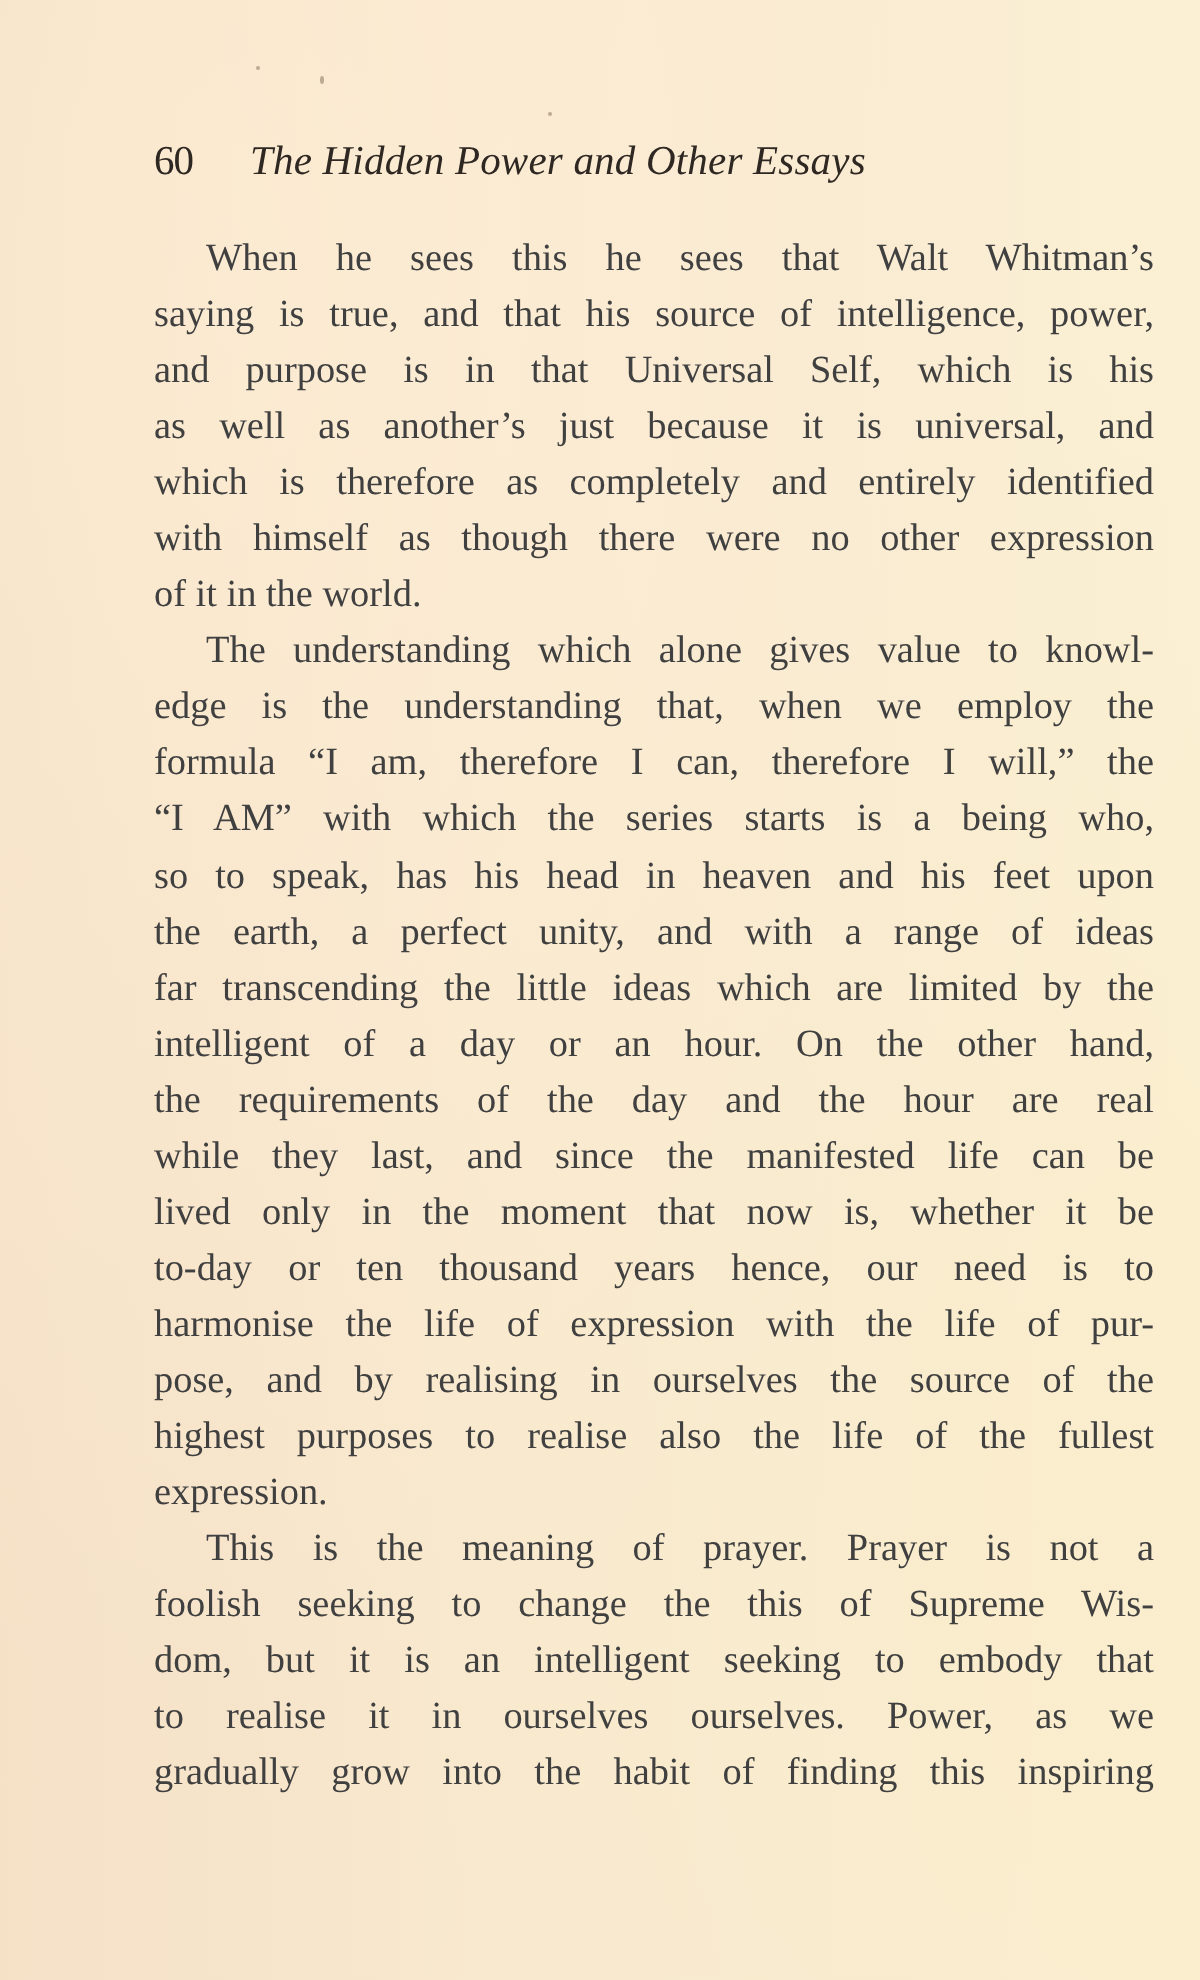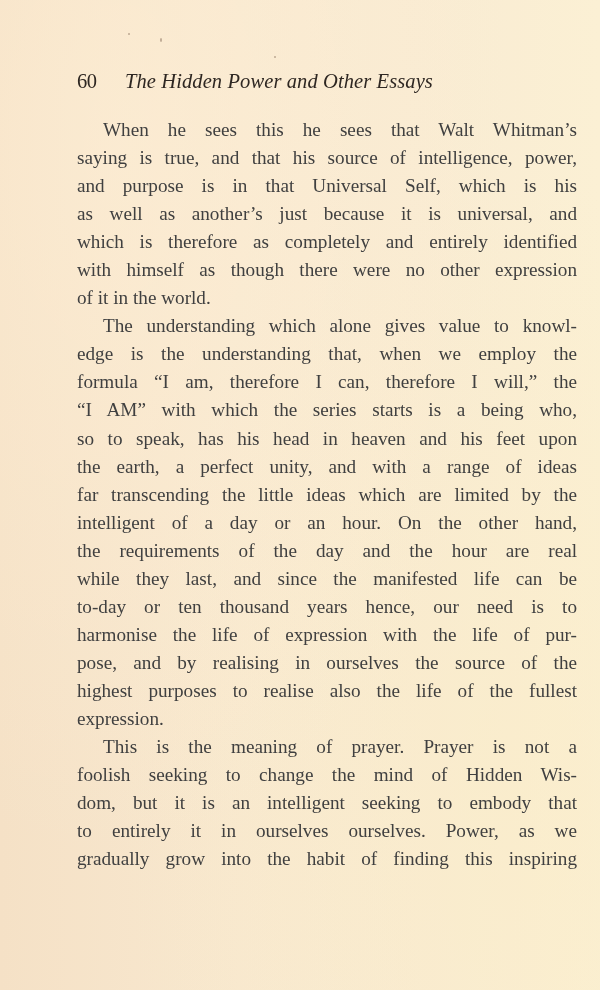--- a/index.html
+++ b/index.html
@@ -103,33 +103,34 @@
       <span class="line indent">The understanding which alone gives value to knowl-</span>
       <span class="line">edge is the understanding that, when we employ the</span>
       <span class="line">formula “I am, therefore I can, therefore I will,” the</span>
       <span class="line">“I AM” with which the series starts is a being who,</span>
       <span class="line">so to speak, has his head in heaven and his feet upon</span>
       <span class="line">the earth, a perfect unity, and with a range of ideas</span>
       <span class="line">far transcending the little ideas which are limited by the</span>
       <span class="line">intelligent of a day or an hour.  On the other hand,</span>
       <span class="line">the requirements of the day and the hour are real</span>
       <span class="line">while they last, and since the manifested life can be</span>
+      <span class="line">lived only in the moment that now is, whether it be</span>
       <span class="line">to-day or ten thousand years hence, our need is to</span>
       <span class="line">harmonise the life of expression with the life of pur-</span>
       <span class="line">pose, and by realising in ourselves the source of the</span>
       <span class="line">highest purposes to realise also the life of the fullest</span>
       <span class="line last">expression.</span>
     </div>
 
     <div>
       <span class="line indent">This is the meaning of prayer.  Prayer is not a</span>
-      <span class="line">foolish seeking to change the mind of Hidden Wis-</span>
+      <span class="line">foolish seeking to change the this of Supreme Wis-</span>
       <span class="line">dom, but it is an intelligent seeking to embody that</span>
       <span class="line">
-        <span>to entirely </span><span class="em">it</span><span> in ourselves </span><span class="em">ourselves.</span><span>  Power, as we</span>
+        <span>to realise </span><span class="em">it</span><span> in ourselves </span><span class="em">ourselves.</span><span>  Power, as we</span>
       </span>
       <span class="line">gradually grow into the habit of finding this inspiring</span>
     </div>
   </div>
 
   <span class="speck" style="left:144px;top:38px;width:2px;height:4px;"></span>
   <span class="speck" style="left:258px;top:56px;width:2px;height:2px;"></span>
   <span class="speck" style="left:112px;top:33px;width:2px;height:2px;"></span>
 </div>
 

